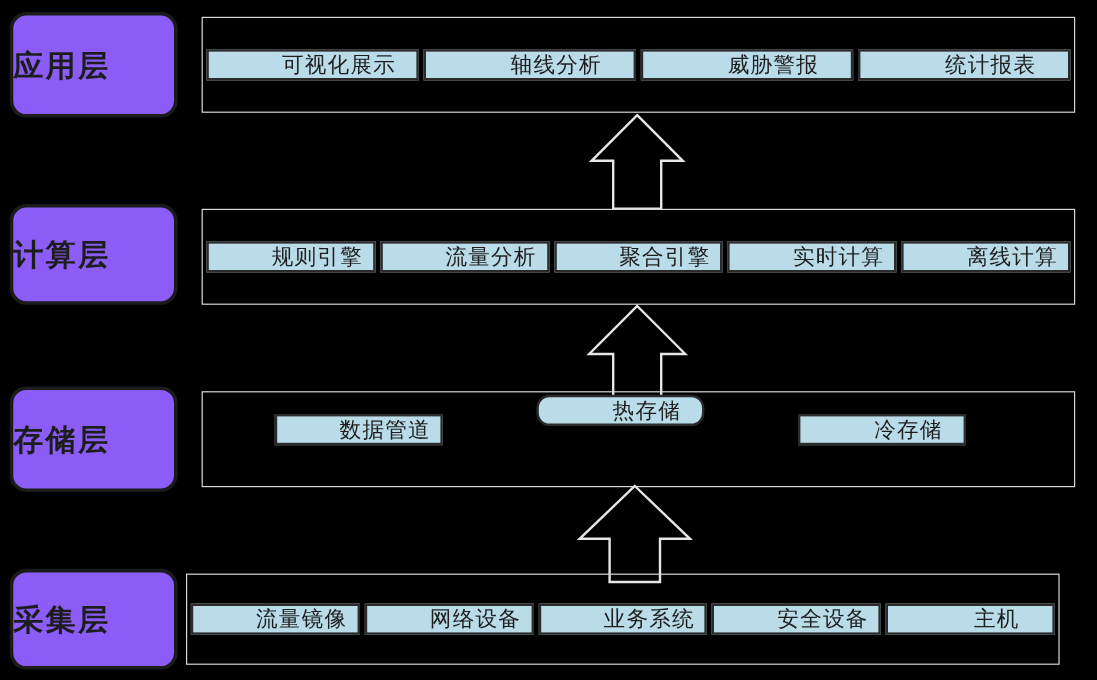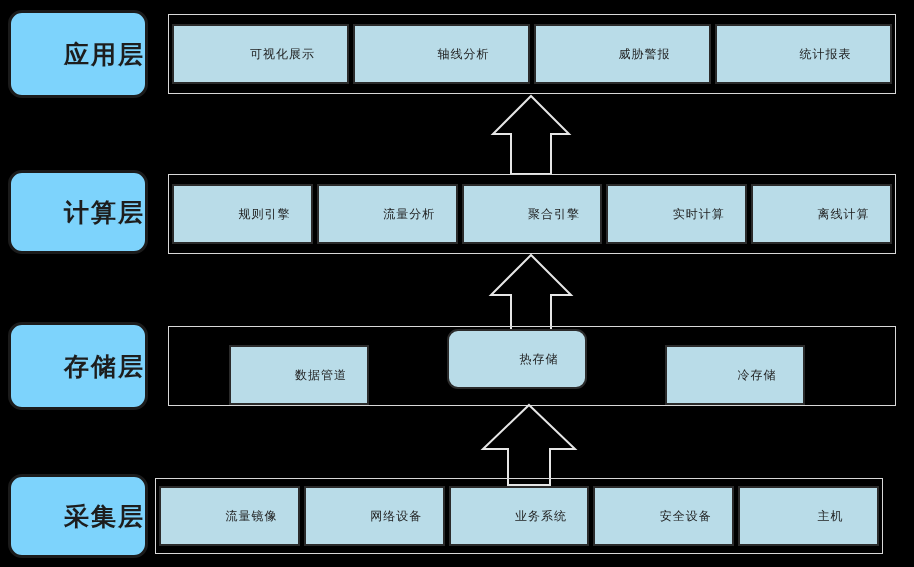--- a/index.html
+++ b/index.html
@@ -19,26 +19,26 @@
     position: absolute;
     left: 0; top: 0;
     width: 914px;
     height: 567px;
   }
 
   
   .layer-label {
     position: absolute;
     box-sizing: border-box;
-    background: #7dd3fc;
+    background: #8b5cf6;
     border: 3px solid #1b1b1b;
     border-radius: 14px;
     display: flex;
     align-items: center;
-    justify-content: flex-end;
+    justify-content: flex-start;
     color: #1d1d1d;
     font-size: 25px;
     letter-spacing: 2px;
     font-weight: 700;
   }
 
   
   .row-band {
     position: absolute;
     box-sizing: border-box;
@@ -50,24 +50,24 @@
 
   
   .node {
     box-sizing: border-box;
     background: #b9dce8;
     border: 2px solid #2b2b2b;
     color: #1d1d1d;
     display: flex;
     align-items: center;
     justify-content: center;
-    font-size: 12px;
+    font-size: 18px;
     letter-spacing: 1px;
     white-space: nowrap;
-    height: 60px;
+    height: 26px;
     padding-left: 44px;
   }
 
   
   .band-tiled {
     padding: 4px 3px;
     gap: 4px;
   }
   .band-tiled .node { flex: 1 1 0; }
 

